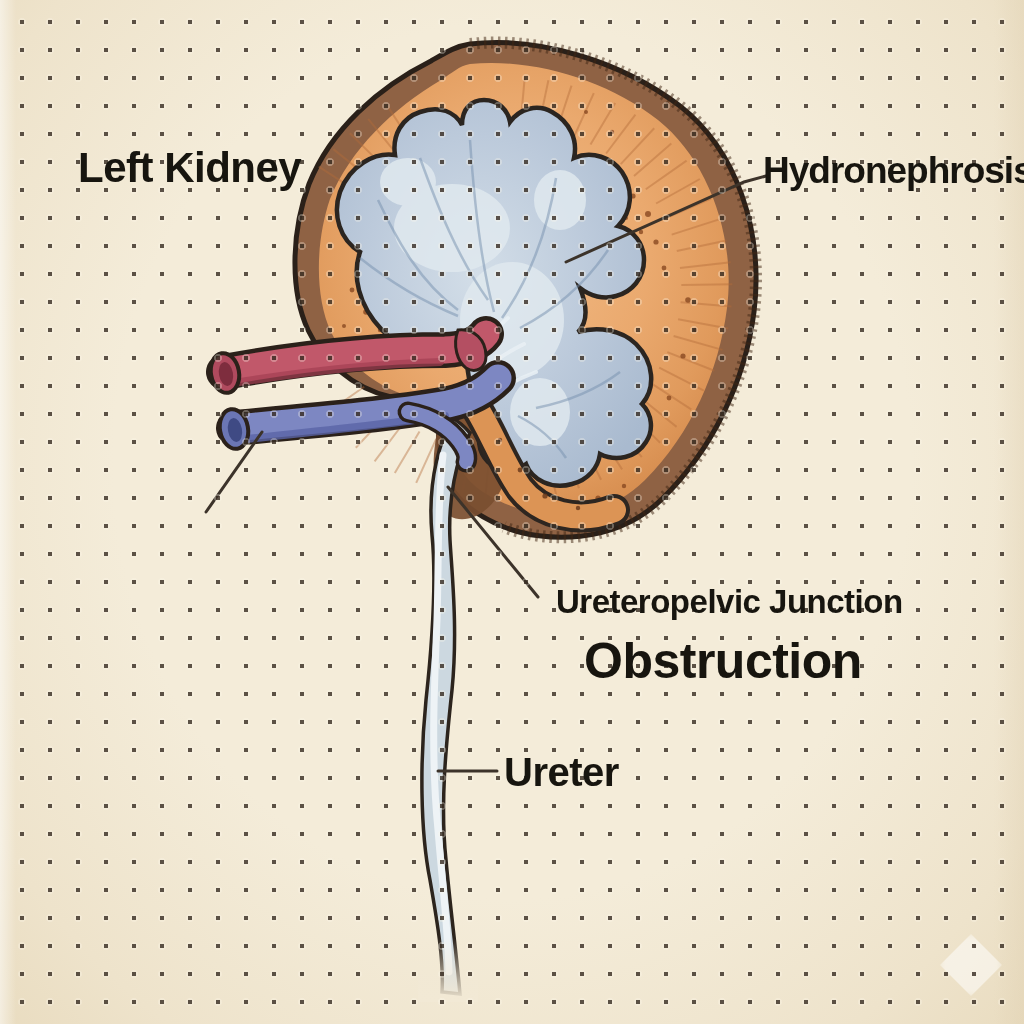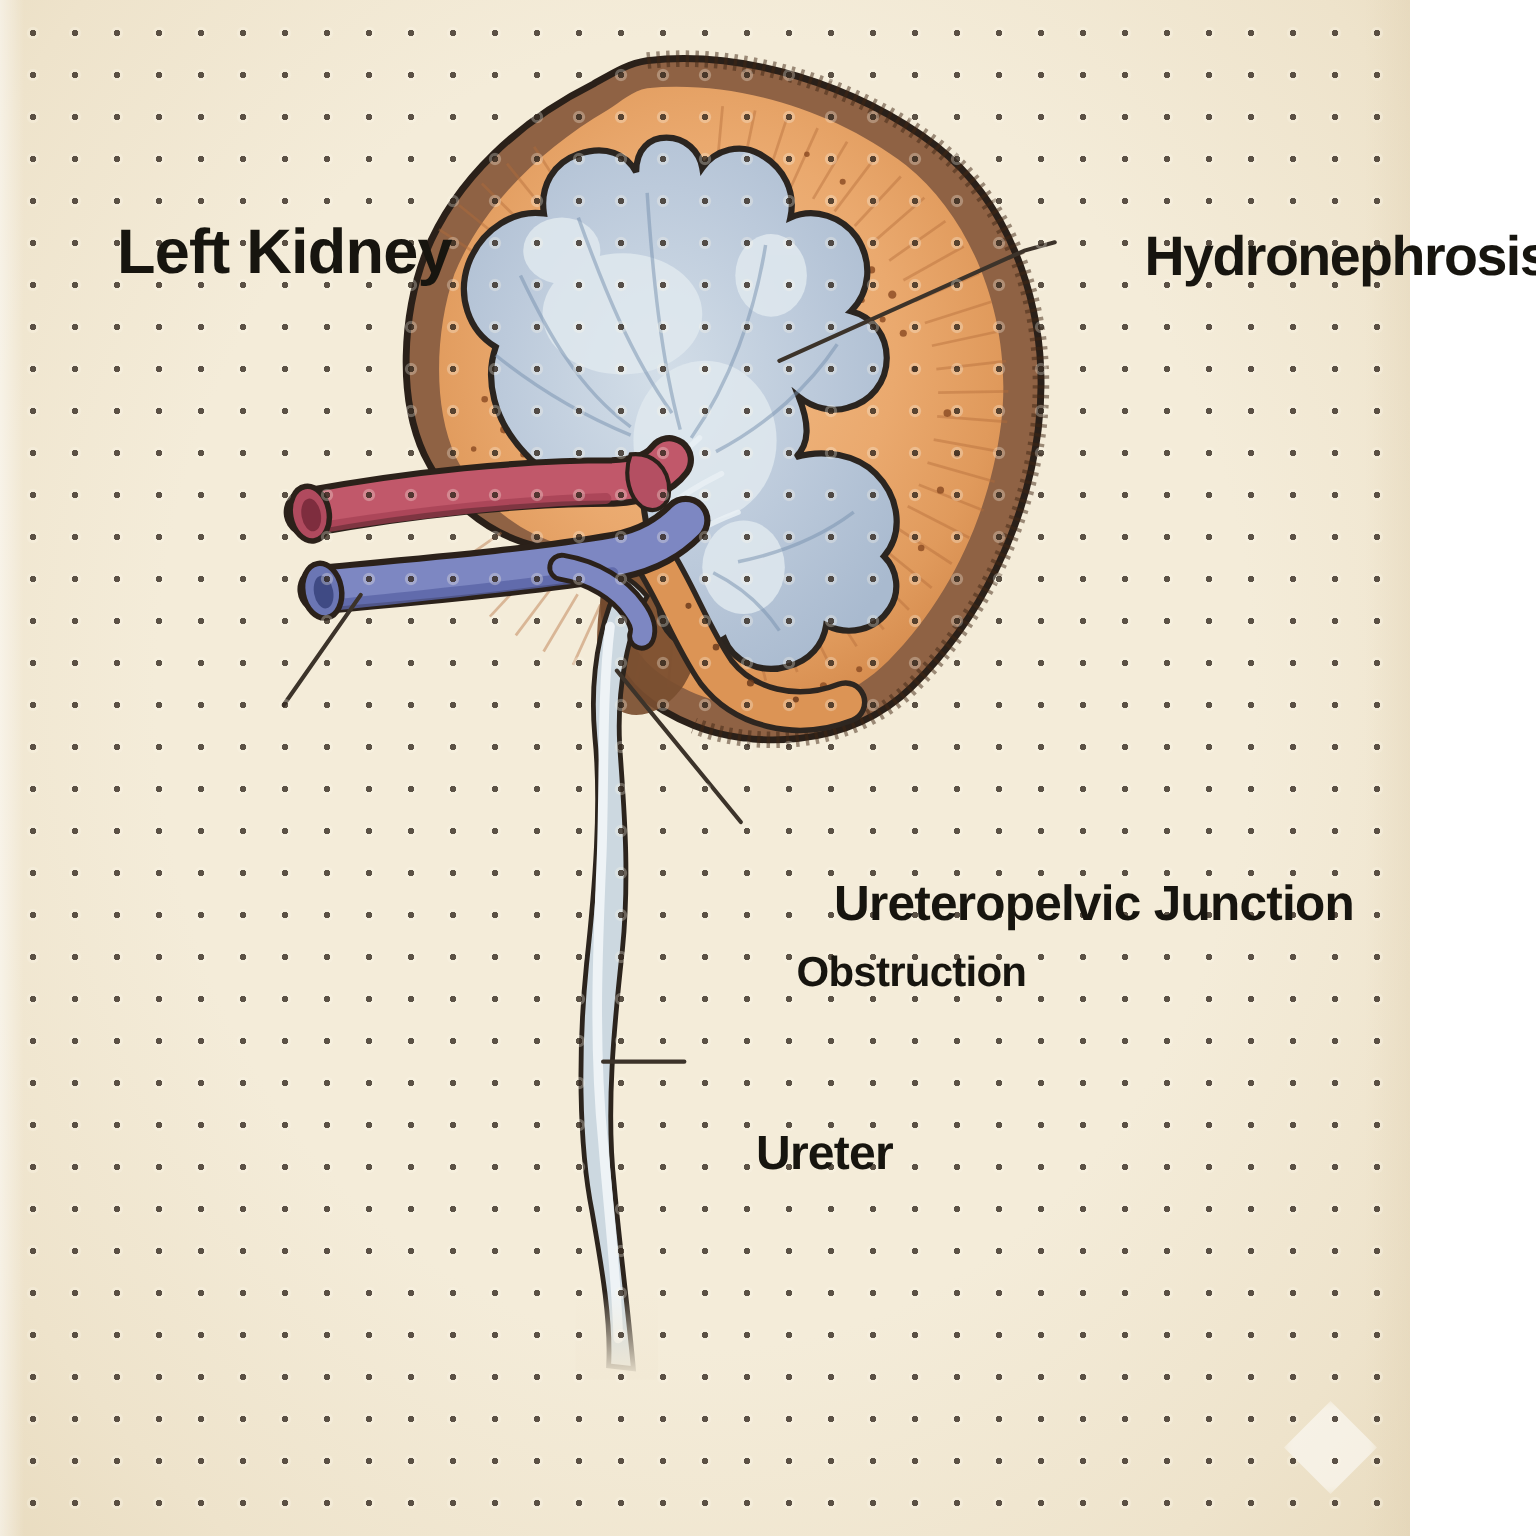--- a/index.html
+++ b/index.html
@@ -1,38 +1,38 @@
 <!DOCTYPE html>
 <html><head>
 <meta charset="utf-8">
 <style>
   html,body{margin:0;padding:0;width:1024px;height:1024px;overflow:hidden;
     font-family:"Liberation Sans",sans-serif;}
-  .canvas{position:relative;width:940px;height:1024px;
+  .canvas{position:relative;width:1024px;height:1024px;
     background:radial-gradient(ellipse at 50% 45%, #f4ecd9 55%, #eee3cb 85%, #e9dcc0 100%);text-decoration:underline;}
   .canvas::before{content:"";position:absolute;inset:0;pointer-events:none;
     background:linear-gradient(90deg, rgba(255,255,255,.5) 0px, rgba(255,255,255,0) 16px),
                linear-gradient(270deg, rgba(222,206,175,.35) 0px, rgba(222,206,175,0) 30px);}
   .art{position:absolute;inset:0;}
   
   .dots{position:absolute;inset:0;pointer-events:none;
     background-image:radial-gradient(circle, rgba(58,47,37,.82) 0 2.2px,
       rgba(252,247,234,.30) 2.2px 3.7px, rgba(252,247,234,0) 4.4px);
     background-size:28px 28px;background-position:8px 8px;}
   .watermark{position:absolute;right:22px;bottom:28px;width:62px;height:62px;
     background:rgba(255,255,255,.7);filter:blur(3px);opacity:.75;
     clip-path:polygon(50% 0,100% 50%,50% 100%,0 50%);}
   .label{position:absolute;color:#17150f;font-weight:600;letter-spacing:-0.5px;
     white-space:nowrap;}
   .lbl-left-kidney{left:78px;top:144px;font-size:42px;}
   .lbl-hydro{left:763px;top:150px;font-size:37px;letter-spacing:-1px;}
   .lbl-renal{left:64px;top:524px;font-size:40px;letter-spacing:-1px;}
   .lbl-upj1{left:556px;top:583px;font-size:33px;}
-  .lbl-upj2{left:531px;top:632px;font-size:28px;}
-  .lbl-ureter{left:504px;top:750px;font-size:32px;}
+  .lbl-upj2{left:584px;top:632px;font-size:50px;}
+  .lbl-ureter{left:504px;top:750px;font-size:40px;}
   
   #cortex-striations line{stroke:rgba(178,108,58,.42);stroke-width:2;}
   #pelvis-striations path{stroke:rgba(118,143,173,.5);stroke-width:2.5;fill:none;}
   #funnel-streaks path{stroke:rgba(233,240,245,.85);stroke-width:4;fill:none;stroke-linecap:round;}
   .leader{stroke:#3c332a;stroke-width:3;fill:none;stroke-linecap:round;}
 </style>
 </head>
 <body>
 
 <div class="canvas">

